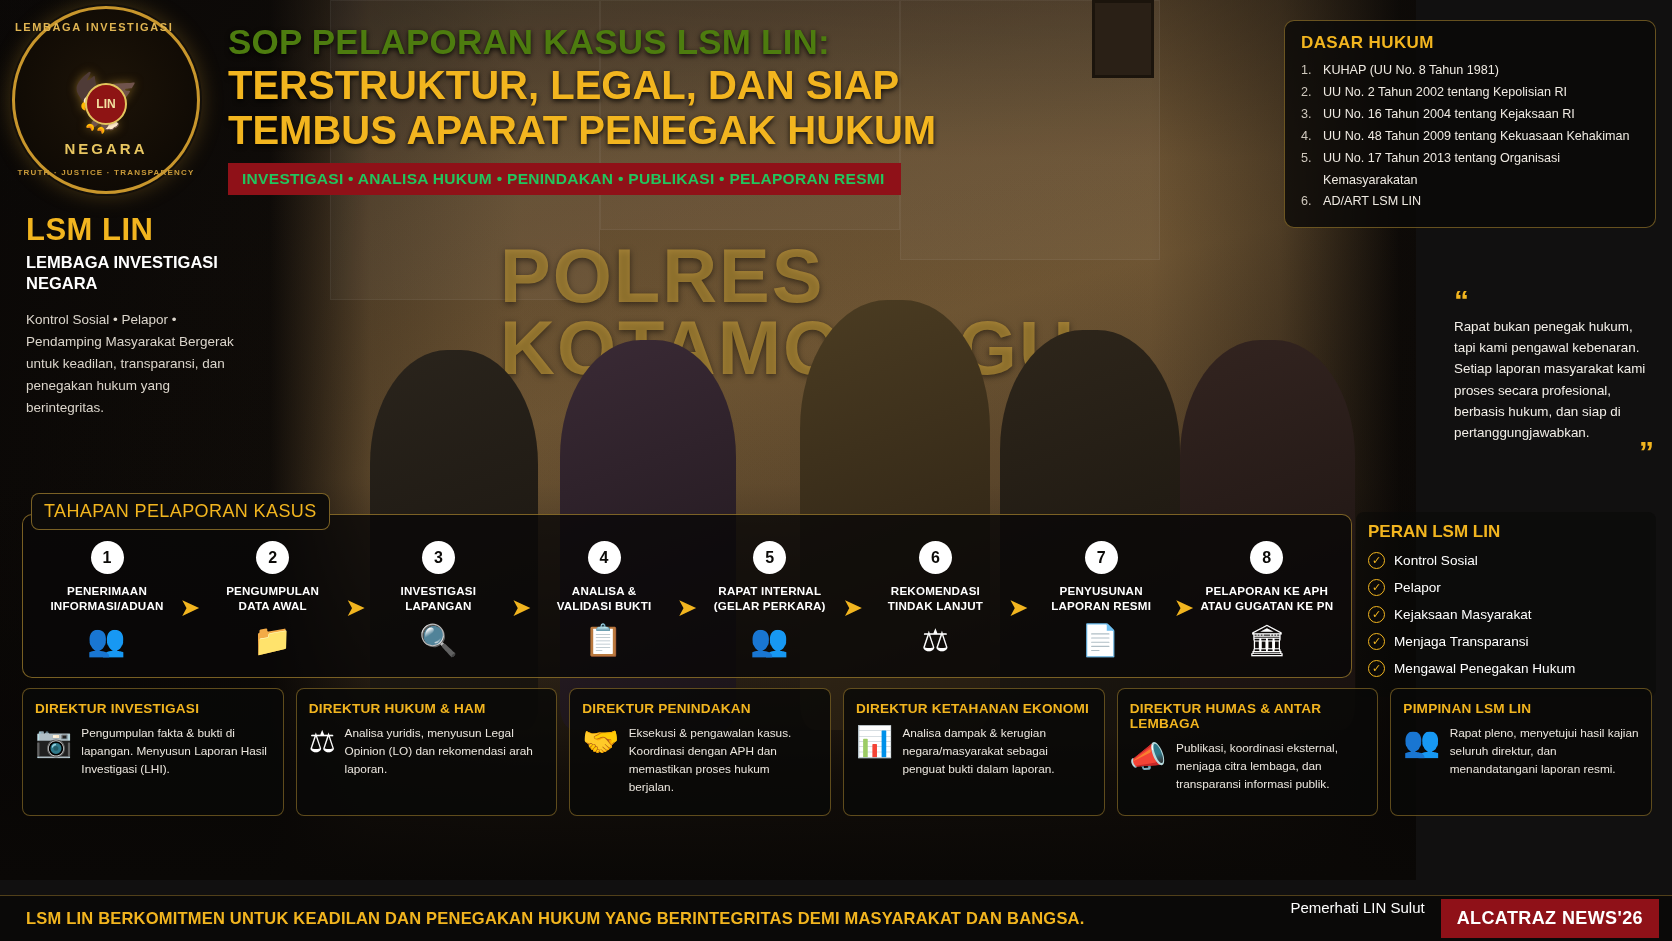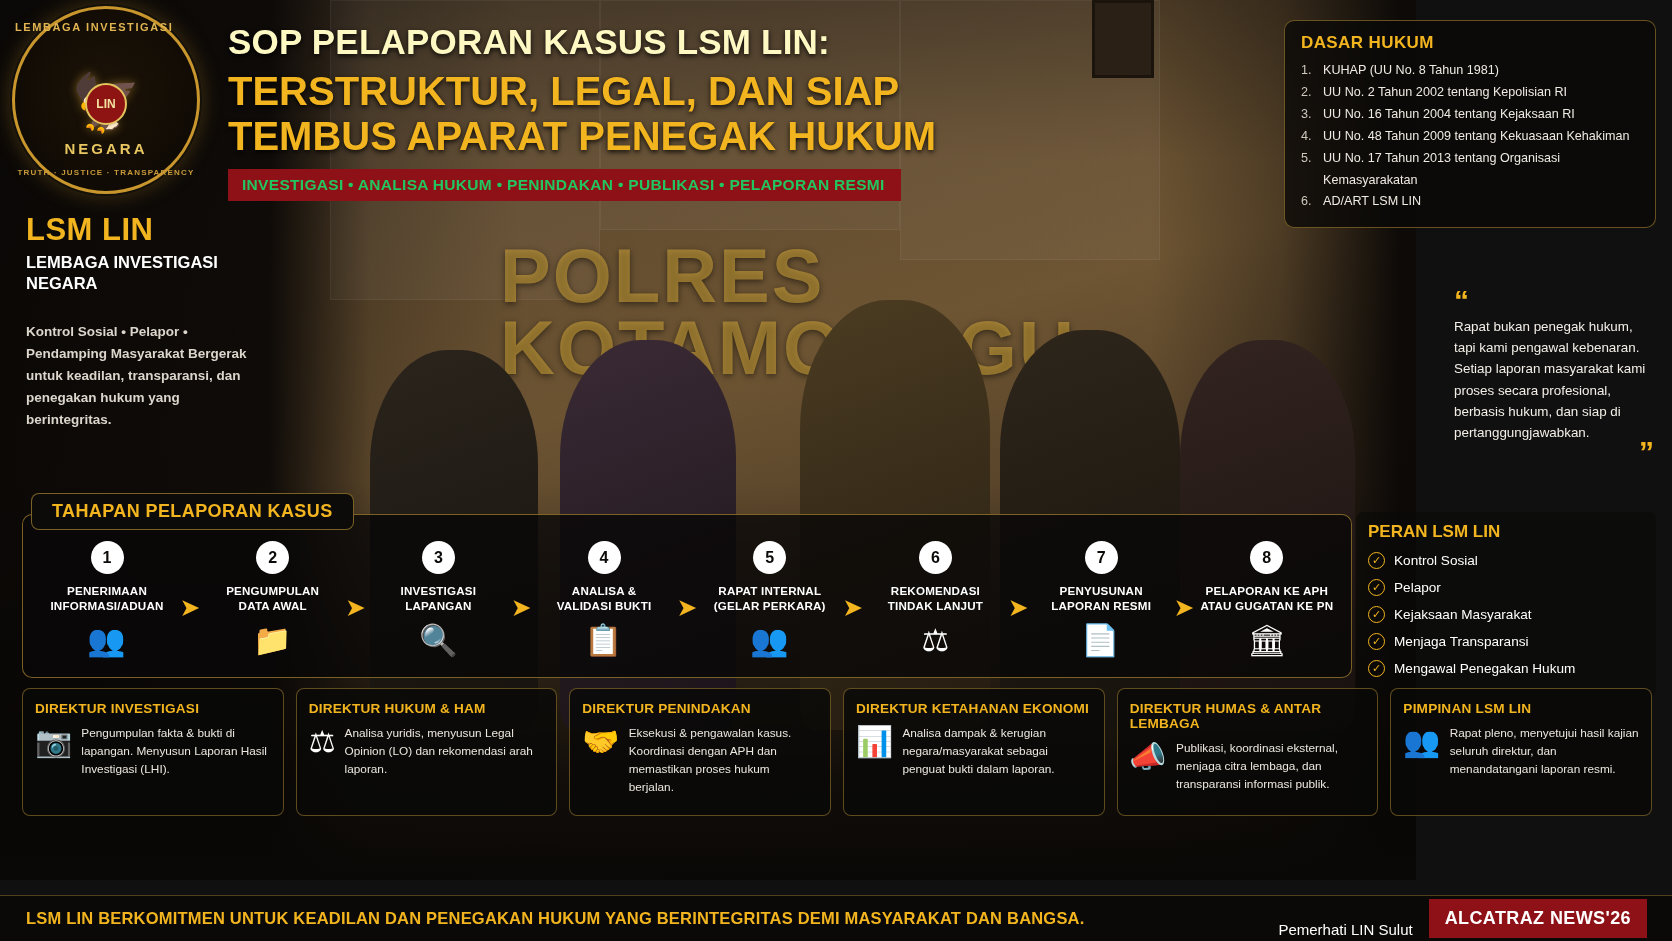--- a/index.html
+++ b/index.html
@@ -82,27 +82,27 @@
   }
   .logo-sub-text {
     position: absolute; bottom: 14px; left: 0; width: 100%;
     text-align: center; font-size: 8px; font-weight: bold;
     color: #c89a3a; letter-spacing: 1.2px;
   }
 
   
   .headline { position: absolute; left: 228px; top: 22px; width: 790px; }
   .headline h1 {
-    font-size: 35px; font-weight: bold; color: #fef9c3;
+    font-size: 35px; font-weight: bold; color: #4d7c0f;
     letter-spacing: 0.2px; line-height: 1.12;
     text-shadow: 0 2px 5px rgba(0,0,0,0.85);
   }
   .headline h2 {
     font-size: 40px; font-weight: bold; color: #f2b51f;
-    line-height: 1.12; margin-top: 8px;
+    line-height: 1.12; margin-top: 2px;
     text-shadow: 0 2px 5px rgba(0,0,0,0.85);
   }
   .headline-strip {
     margin-top: 10px;
     display: inline-block;
     background: #8f1118;
     color: #22c55e;
     font-size: 15.5px; font-weight: bold;
     letter-spacing: 0.3px;
     padding: 7px 16px 7px 14px;
@@ -110,22 +110,22 @@
 
   
   .leftblock { position: absolute; left: 26px; top: 212px; width: 225px; }
   .leftblock .brand {
     font-size: 31px; font-weight: bold; color: #f2b51f; letter-spacing: 0.5px;
   }
   .leftblock .brand-sub {
     font-size: 16.5px; font-weight: bold; color: #ffffff; line-height: 1.25; margin-top: 4px;
   }
   .leftblock .brand-desc {
-    margin-top: 28px;
-    font-size: 13.5px; color: #dcd6cc; line-height: 1.62; font-weight: bold;
+    margin-top: 16px;
+    font-size: 13.5px; color: #dcd6cc; line-height: 1.62;
   }
 
   
   .dasar {
     position: absolute; right: 16px; top: 20px; width: 372px;
     background: rgba(10,9,8,0.80);
     border: 1px solid rgba(214,170,60,0.45);
     border-radius: 10px;
     padding: 12px 16px 14px 16px;
   }
@@ -178,22 +178,22 @@
     position: absolute; left: 22px; top: 514px; width: 1330px; height: 164px;
     background: rgba(9,8,7,0.80);
     border: 1px solid rgba(214,170,60,0.55);
     border-radius: 10px;
   }
   .tahapan-title {
     position: absolute; left: 8px; top: -22px;
     background: #0d0b09;
     border: 1px solid rgba(214,170,60,0.55);
     border-radius: 8px;
-    padding: 7px 20px;
-    font-size: 18px; font-weight: bold; color: #f2b51f; letter-spacing: 0.4px;
+    padding: 7px 12px;
+    font-size: 18px; font-weight: normal; color: #f2b51f; letter-spacing: 0.4px;
   }
   .steps {
     position: absolute; left: 0; top: 26px; width: 100%;
     display: flex; align-items: flex-start; justify-content: space-between;
     padding: 0 14px;
   }
   .step { width: 140px; text-align: center; position: relative; }
   .step .circle {
     width: 33px; height: 33px; border-radius: 50%;
     background: #ffffff; color: #0b0a08;
@@ -240,21 +240,21 @@
     position: absolute; left: 0; bottom: 0; width: 1672px; height: 46px;
     background: #0a0908;
     border-top: 1px solid rgba(214,170,60,0.35);
     display: flex; align-items: center;
   }
   .footer .ftext {
     margin-left: 26px;
     font-size: 16.5px; font-weight: bold; color: #f2b51f; letter-spacing: 0.2px;
   }
   .footer .fright {
-    margin-left: auto; display: flex; align-items: flex-end; gap: 16px; margin-right: 25px;
+    margin-left: auto; display: flex; align-items: flex-start; gap: 16px; margin-right: 13px;
   }
   .footer .fnote { font-size: 15px; color: #ffffff; }
   .footer .fbadge {
     background: #8f1118; color: #ffffff;
     font-size: 18px; font-weight: bold; letter-spacing: 0.4px;
     padding: 9px 16px;
   }
   .frame-pic {
     position: absolute; left: 1092px; top: 0; width: 62px; height: 78px;
     background: #2a2016; border: 3px solid #1b140c;

